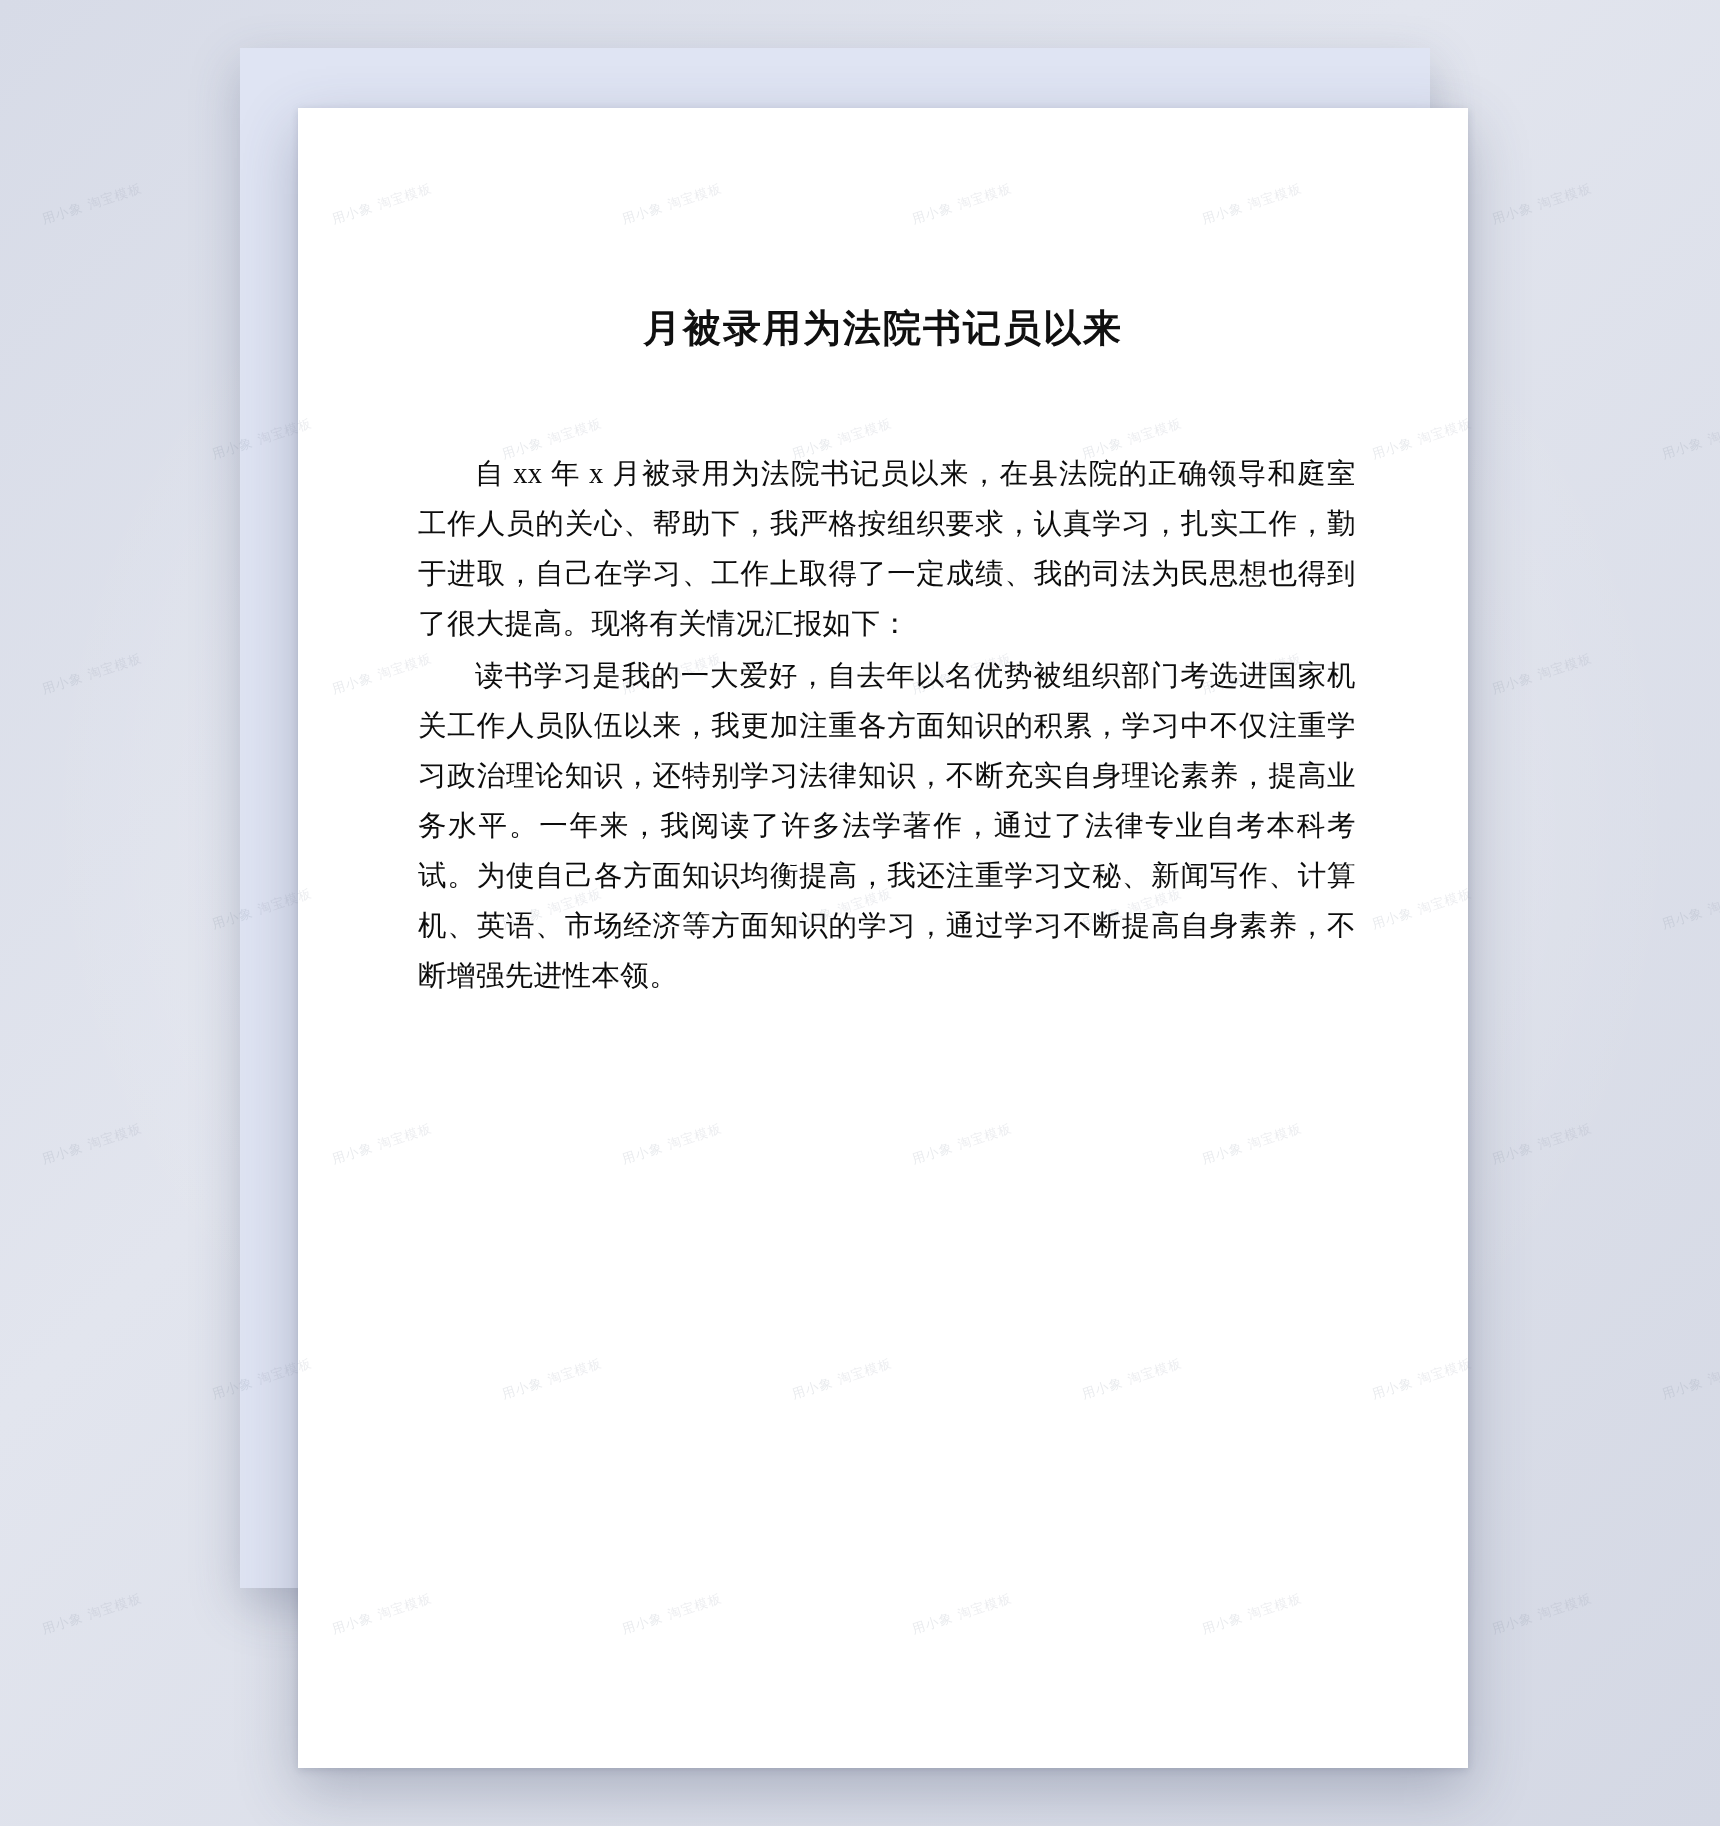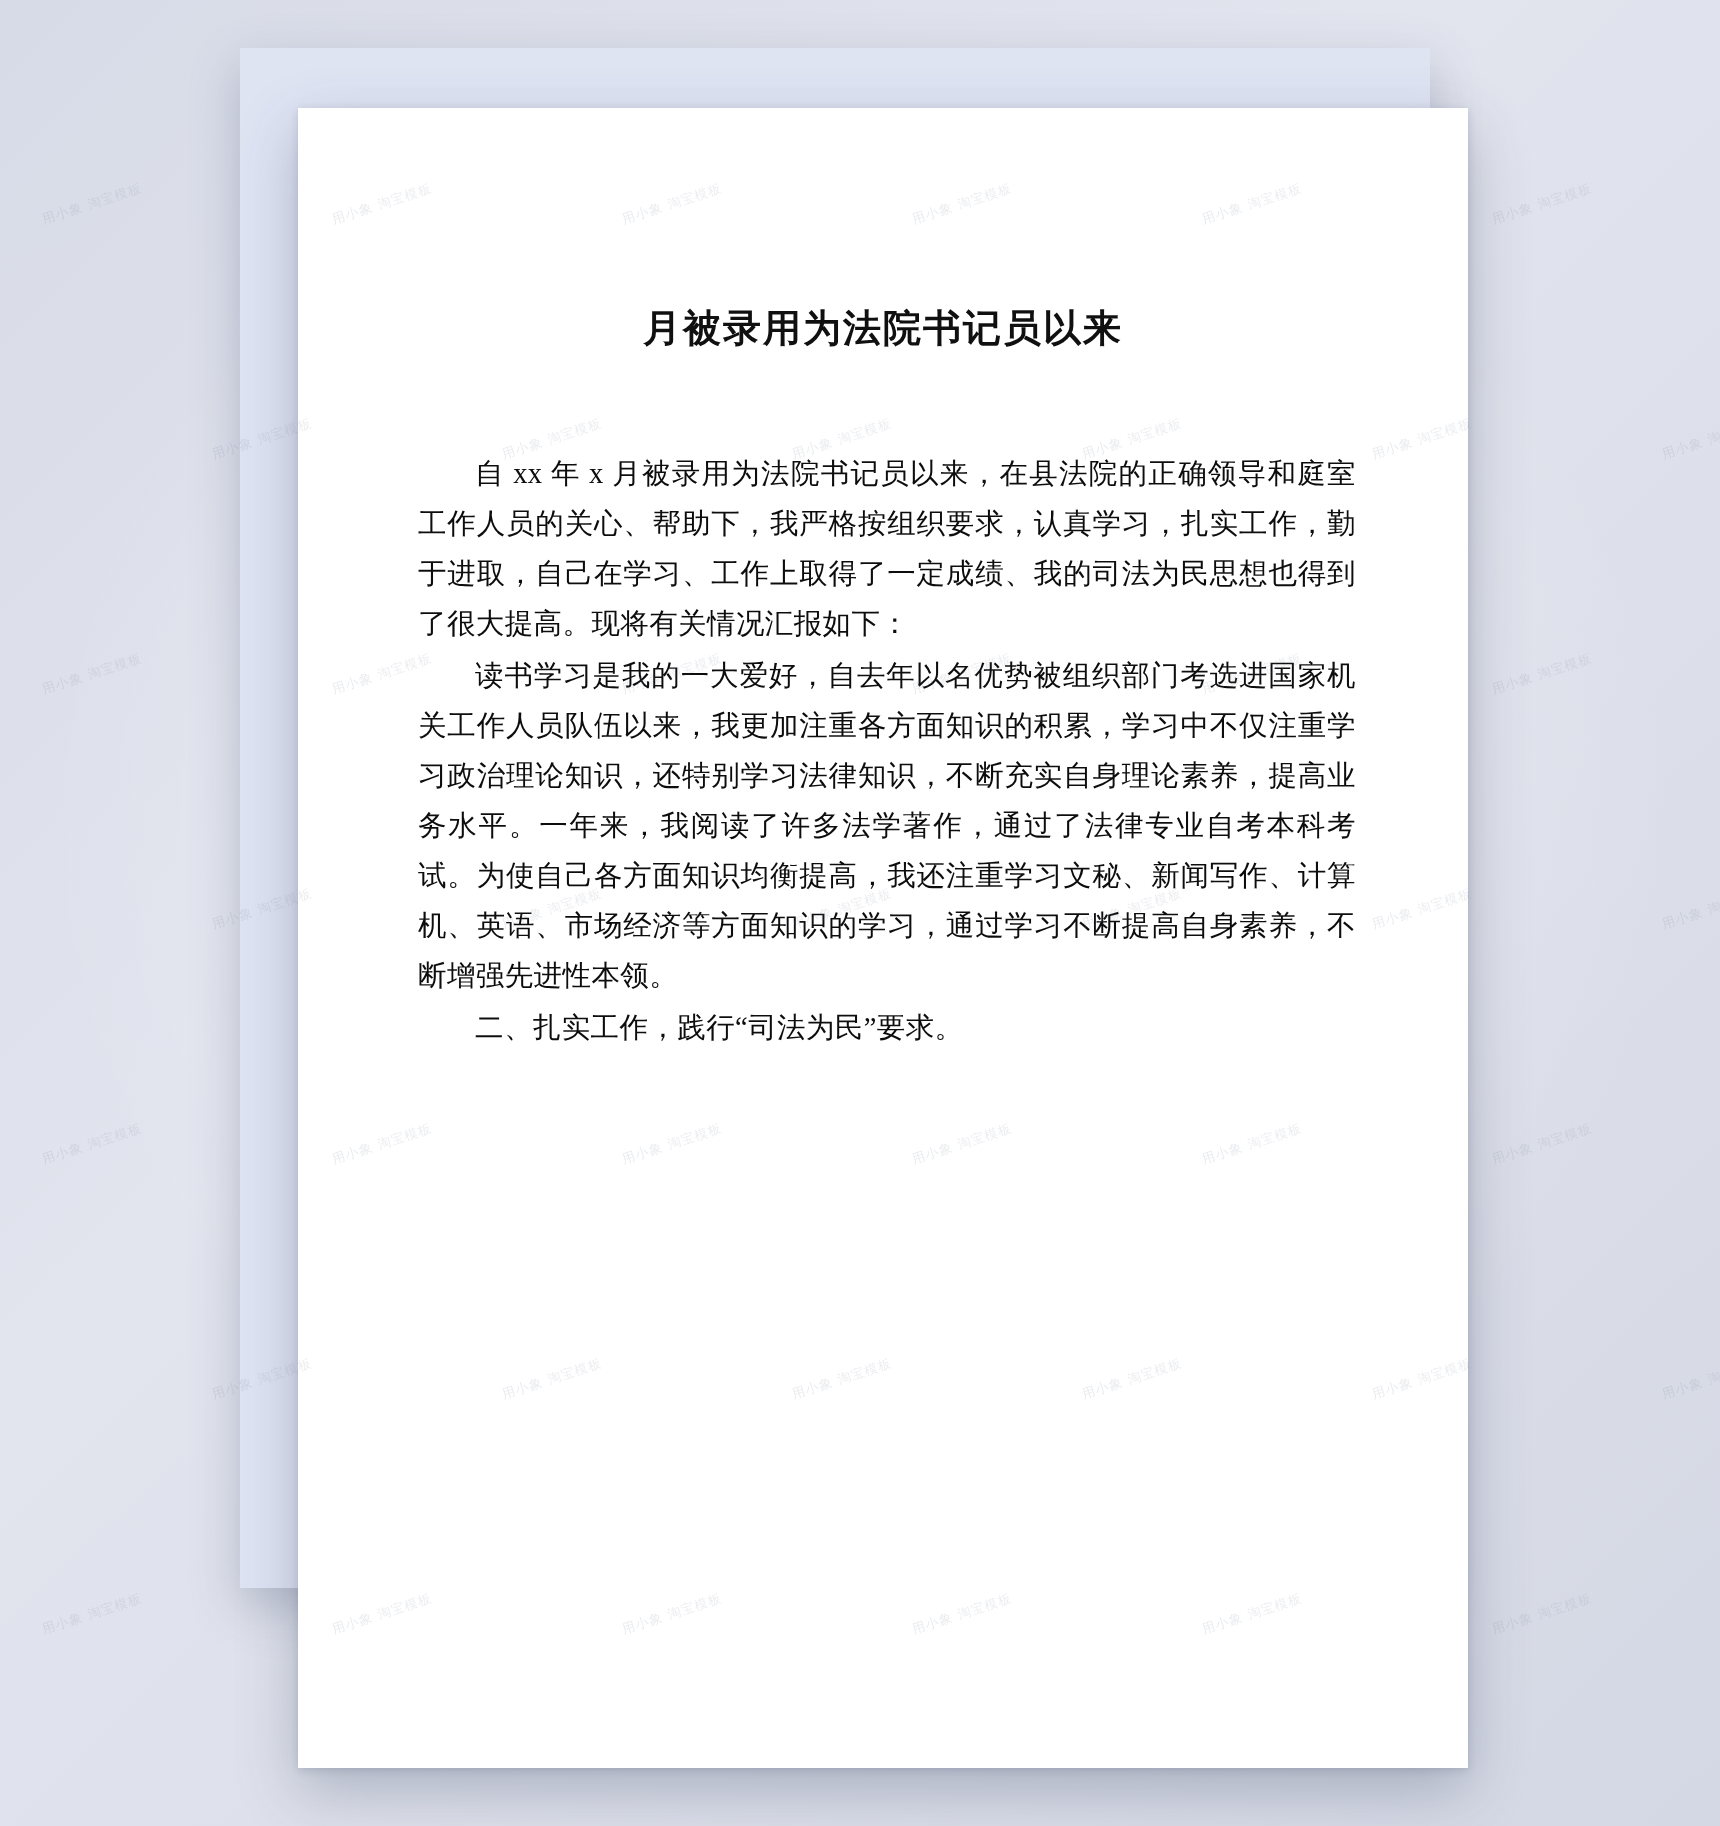--- a/index.html
+++ b/index.html
@@ -114,21 +114,20 @@
 
 <div class="sheet-back"></div>
 
 <div class="page">
   <div class="page-inner">
     <h1 class="doc-title">月被录用为法院书记员以来</h1>
 
     <div class="body-block">
       <p class="para">自 xx 年 x 月被录用为法院书记员以来，在县法院的正确领导和庭室工作人员的关心、帮助下，我严格按组织要求，认真学习，扎实工作，勤于进取，自己在学习、工作上取得了一定成绩、我的司法为民思想也得到了很大提高。现将有关情况汇报如下：</p>
       <p class="para">读书学习是我的一大爱好，自去年以名优势被组织部门考选进国家机关工作人员队伍以来，我更加注重各方面知识的积累，学习中不仅注重学习政治理论知识，还特别学习法律知识，不断充实自身理论素养，提高业务水平。一年来，我阅读了许多法学著作，通过了法律专业自考本科考试。为使自己各方面知识均衡提高，我还注重学习文秘、新闻写作、计算机、英语、市场经济等方面知识的学习，通过学习不断提高自身素养，不断增强先进性本领。</p>
-      <p class="para">二、扎实工作，践行“司法为民”要求。</p>
     </div>
   </div>
 </div>
 
 <div class="watermarks" id="watermark-layer">
     <div class="wm" style="left: 40px; top: 195px;"><span>用小象</span><span class="wm2">淘宝模板</span></div>
     <div class="wm" style="left: 330px; top: 195px;"><span>用小象</span><span class="wm2">淘宝模板</span></div>
     <div class="wm" style="left: 620px; top: 195px;"><span>用小象</span><span class="wm2">淘宝模板</span></div>
     <div class="wm" style="left: 910px; top: 195px;"><span>用小象</span><span class="wm2">淘宝模板</span></div>
     <div class="wm" style="left: 1200px; top: 195px;"><span>用小象</span><span class="wm2">淘宝模板</span></div>

